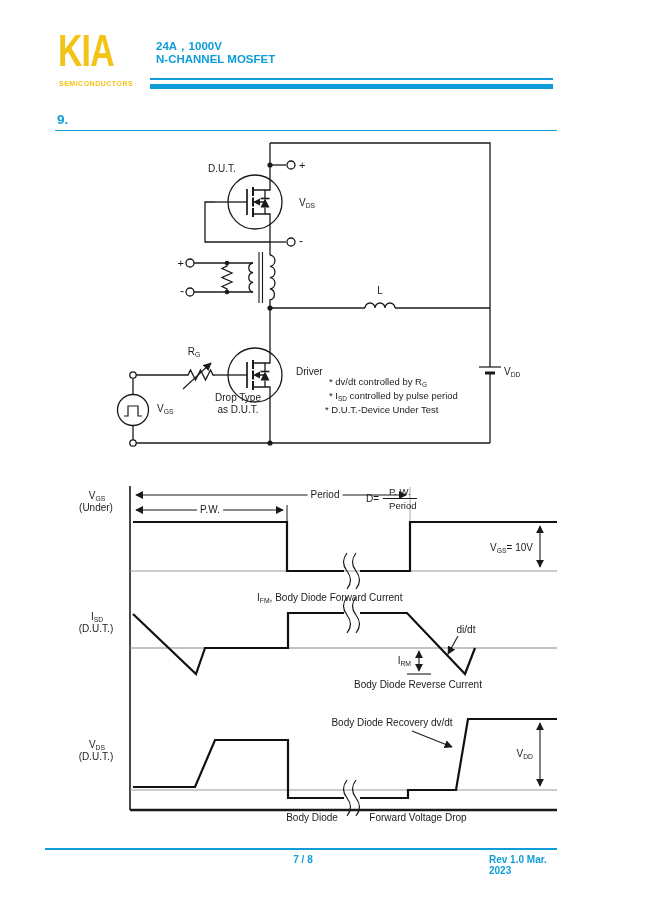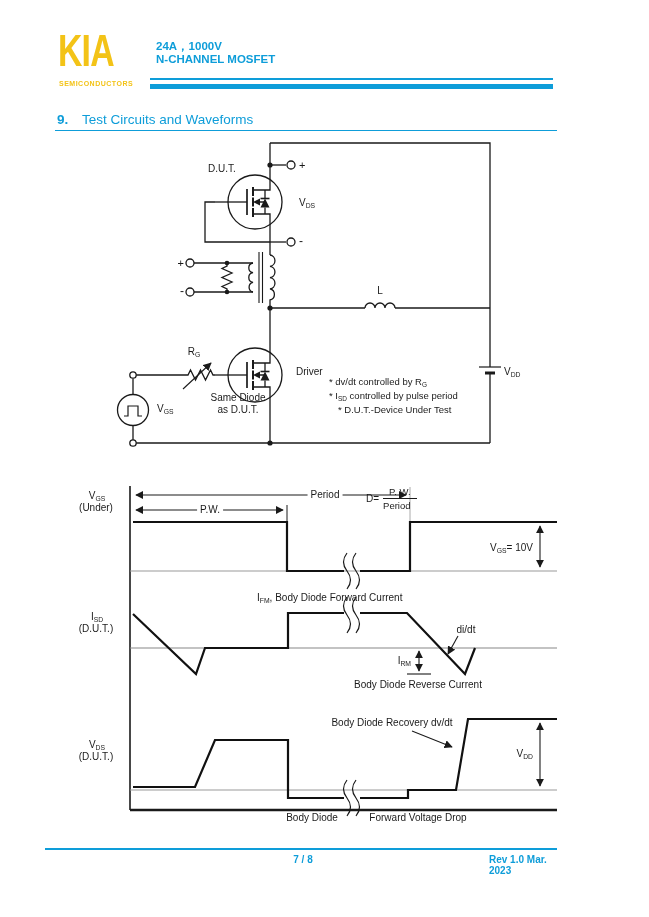--- a/index.html
+++ b/index.html
@@ -18,41 +18,40 @@
 .logo{position:absolute;left:58px;top:28px;font-size:45px;font-weight:bold;color:#f3c317;
   letter-spacing:-1px;transform:scaleX(.75);transform-origin:left top;line-height:1}
 .logo-sub{position:absolute;left:59px;top:80px;font-size:7px;font-weight:bold;color:#f3c317;letter-spacing:.5px}
 .spec{position:absolute;left:156px;font-size:11.5px;font-weight:bold;color:#0e9dd9}
 .part{position:absolute;left:452px;top:44px;font-size:25px;color:#0e9dd9}
 .rule{position:absolute;background:#0e9dd9}
 .sec{position:absolute;top:112px;font-size:13.5px;color:#0e9dd9}
 .foot{position:absolute;top:854px;font-size:10px;font-weight:bold;color:#0e9dd9}
 
 .duty{position:absolute;left:366px;top:486px;display:flex;align-items:center;gap:4px;font-size:10px}
-.duty .frac{display:flex;flex-direction:column;align-items:flex-start}
+.duty .frac{display:flex;flex-direction:column;align-items:flex-end}
 .duty .num{font-size:9.5px;padding:0 6px}
 .duty .bar{width:100%;border-top:1.2px solid #1a1a1a;margin:1px 0}
 .duty .den{font-size:9.5px}
 
 .wf{stroke:#111;stroke-width:2.2;fill:none}
 </style>
 </head>
 <body>
 
 <div class="page">
 
   <div class="logo">KIA</div>
   <div class="logo-sub">SEMICONDUCTORS</div>
   <div class="spec" style="top:39px">24A，1000V</div>
   <div class="spec" style="top:53px">N-CHANNEL MOSFET</div>
   <div class="rule" style="left:150px;top:78px;width:403px;height:1.5px"></div>
   <div class="rule" style="left:150px;top:84px;width:403px;height:5px"></div>
 
   <div class="sec" style="left:57px;font-weight:bold">9.</div>
-  <div class="sec" style="left:82px">Test Circuits and Waveforms</div>
   <div class="rule" style="left:55px;top:130px;width:545px;height:1.3px"></div>
 
   <svg class="abs" width="649" height="917" viewBox="0 0 649 917">
     <defs>
       <marker id="arr" viewBox="0 0 10 10" refX="9" refY="5" markerWidth="7.5" markerHeight="7.5" orient="auto-start-reverse">
         <path d="M0,0 L10,5 L0,10 z" fill="#1a1a1a"></path>
       </marker>
       <g id="mosfet" stroke="#1a1a1a" fill="none" stroke-width="1.3">
         <circle cx="0" cy="0" r="27" fill="#fff"></circle>
         <path d="M15,-40 V-12 H-2"></path>
@@ -151,27 +150,27 @@
 
   <span class="lbl ctr" style="left:222px;top:163px">D.U.T.</span>
   <span class="lbl" style="left:299px;top:159px;font-size:11px">+</span>
   <span class="lbl" style="left:299px;top:197px"><span>V</span><sub>DS</sub></span>
   <span class="lbl" style="left:299px;top:235px;font-size:12px">-</span>
   <span class="lbl ra" style="left:184px;top:257px;font-size:11px">+</span>
   <span class="lbl ra" style="left:184px;top:285px;font-size:12px">-</span>
   <span class="lbl ctr" style="left:380px;top:285px">L</span>
   <span class="lbl ctr" style="left:194px;top:346px"><span>R</span><sub>G</sub></span>
   <span class="lbl" style="left:296px;top:366px">Driver</span>
-  <span class="lbl ctr" style="left:238px;top:392px">Same Diode</span>
+  <span class="lbl ctr" style="left:238px;top:392px">Drop Type</span>
   <span class="lbl ctr" style="left:238px;top:404px">as D.U.T.</span>
   <span class="lbl" style="left:157px;top:403px"><span>V</span><sub>GS</sub></span>
   <span class="lbl" style="left:504px;top:366px"><span>V</span><sub>DD</sub></span>
   <span class="lbl small" style="left:329px;top:377px"><span>* dv/dt controlled by R</span><sub>G</sub><span></span></span>
   <span class="lbl small" style="left:329px;top:391px"><span>* I</span><sub>SD</sub><span> controlled by pulse period</span></span>
-  <span class="lbl small" style="left:338px;top:405px"><span>* D.U.T.-Device Under Test</span><sub></sub><span></span></span>
+  <span class="lbl small" style="left:325px;top:405px"><span>* D.U.T.-Device Under Test</span><sub></sub><span></span></span>
 
   <span class="lbl ctr" style="left:97px;top:490px"><span>V</span><sub>GS</sub></span>
   <span class="lbl ctr" style="left:96px;top:502px">(Under)</span>
   <span class="lbl ctr wbg" style="left:210px;top:504px">P.W.</span>
   <span class="lbl ctr wbg" style="left:325px;top:489px">Period</span>
   <div class="duty">
     <span>D=</span>
     <span class="frac">
         <span class="num">P. W.</span>
         <span class="bar"></span>

